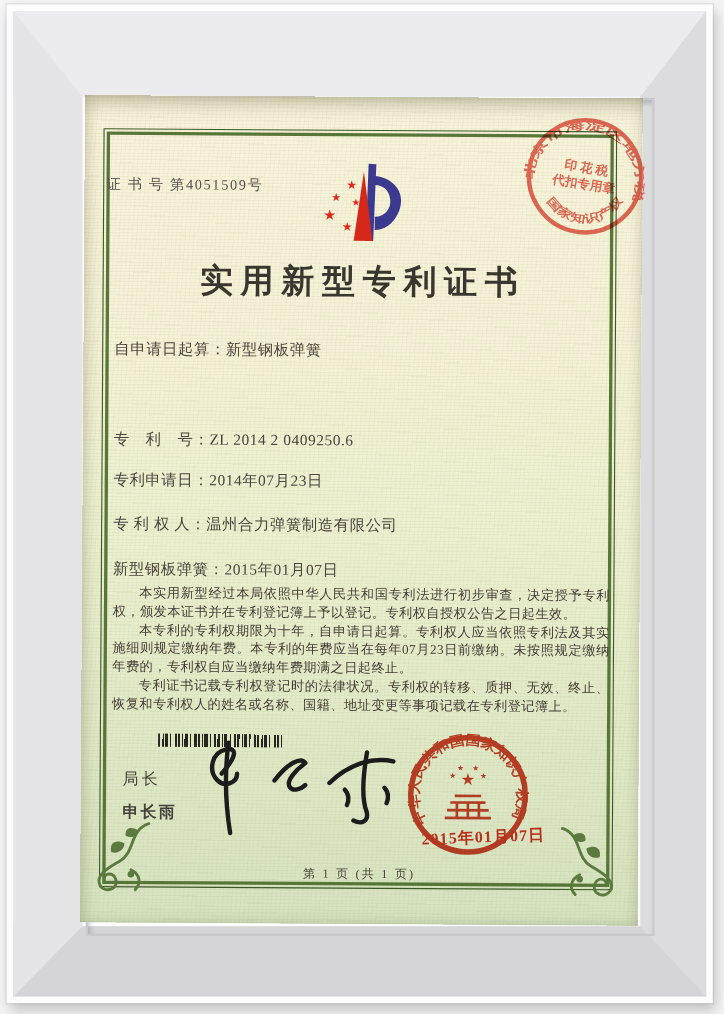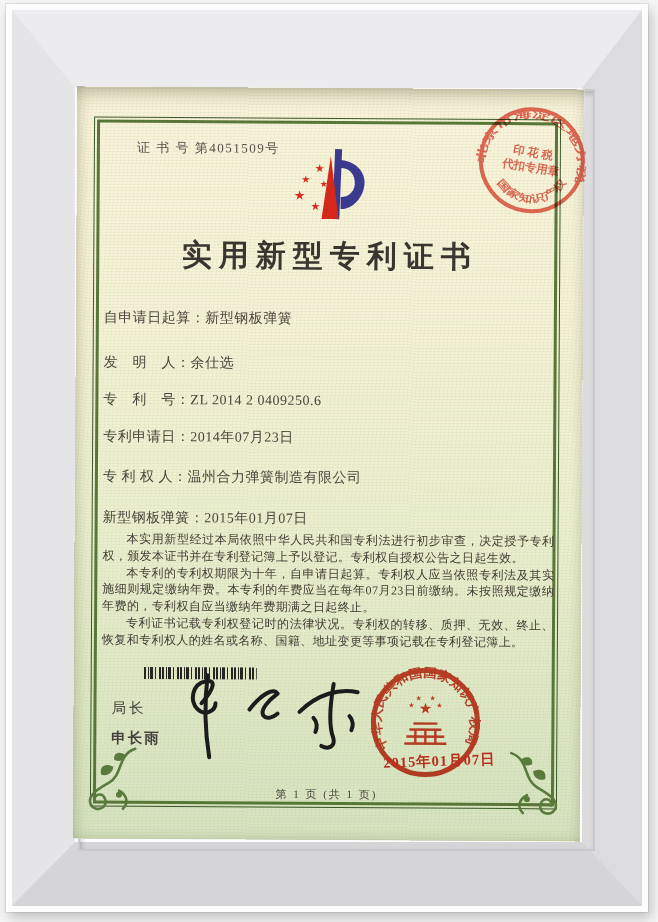--- a/index.html
+++ b/index.html
@@ -20,21 +20,21 @@
       repeating-linear-gradient(0deg,rgba(128,158,94,.07) 0 1px,rgba(0,0,0,0) 1px 3px),
       repeating-linear-gradient(94deg,rgba(128,158,94,.05) 0 1px,rgba(0,0,0,0) 1px 4px),
       linear-gradient(180deg,#f8f3da 0%,#f5f1d6 30%,#ecefcf 55%,#e0e8c6 78%,#d6e2bf 100%);
     box-shadow:inset 0 14px 18px -10px rgba(95,90,60,.45),
                inset 12px 0 16px -12px rgba(95,90,60,.30),
                inset -10px 0 14px -12px rgba(95,90,60,.25),
                inset 0 -10px 14px -12px rgba(95,90,60,.28);}
   .gborder-outer{position:absolute;top:30px;right:23px;bottom:32px;left:17px;border:1px solid #3c5829;}
   .gborder-inner{position:absolute;left:2px;top:2px;right:2px;bottom:2px;border:3px solid #587638;}
 
-  .cert-number{position:absolute;left:20px;top:52px;font-size:13px;letter-spacing:1.5px;color:#55504a;padding-left:40px;}
+  .cert-number{position:absolute;left:20px;top:72px;font-size:13px;letter-spacing:1.5px;color:#55504a;}
   .logo{position:absolute;left:200px;top:56px;width:116px;height:92px;}
   .title{position:absolute;left:0;right:0;top:148px;text-align:center;font-size:30px;font-weight:600;
     letter-spacing:7px;color:#38362f;}
 
   .field{position:absolute;left:28px;font-size:14px;color:#4b453c;letter-spacing:.5px;white-space:nowrap;}
   .f0{top:222px}.f1{top:267px}.f2{top:304px}.f3{top:341px}.f4{top:381px}.f5{top:422px}
 
   .paras{position:absolute;left:28px;top:444px;width:452px;font-size:12px;line-height:16.8px;
     color:#433d34;text-align:justify;letter-spacing:.4px;}
   .paras p{margin:0;text-indent:2em;}
@@ -108,21 +108,20 @@
         <text x="29" y="39" font-size="10">★</text>
         <text x="47" y="43" font-size="9">★</text>
         <text x="23" y="56" font-size="13">★</text>
         <text x="39" y="66" font-size="11">★</text>
       </g>
     </svg>
 
     <div class="title">实用新型专利证书</div>
 
     <div class="field f0"><span>自申请日起算：</span><span>新型钢板弹簧</span></div>
-    <div class="field f1"><span>发　明　人：</span><span>余仕选</span></div>
     <div class="field f2"><span>专　利　号：</span><span>ZL 2014 2 0409250.6</span></div>
     <div class="field f3"><span>专利申请日：</span><span>2014年07月23日</span></div>
     <div class="field f4"><span>专 利 权 人：</span><span>温州合力弹簧制造有限公司</span></div>
     <div class="field f5"><span>新型钢板弹簧：</span><span>2015年01月07日</span></div>
 
     <div class="paras">
       <p>本实用新型经过本局依照中华人民共和国专利法进行初步审查，决定授予专利权，颁发本证书并在专利登记簿上予以登记。专利权自授权公告之日起生效。</p>
       <p>本专利的专利权期限为十年，自申请日起算。专利权人应当依照专利法及其实施细则规定缴纳年费。本专利的年费应当在每年07月23日前缴纳。未按照规定缴纳年费的，专利权自应当缴纳年费期满之日起终止。</p>
       <p>专利证书记载专利权登记时的法律状况。专利权的转移、质押、无效、终止、恢复和专利权人的姓名或名称、国籍、地址变更等事项记载在专利登记簿上。</p>
     </div>

